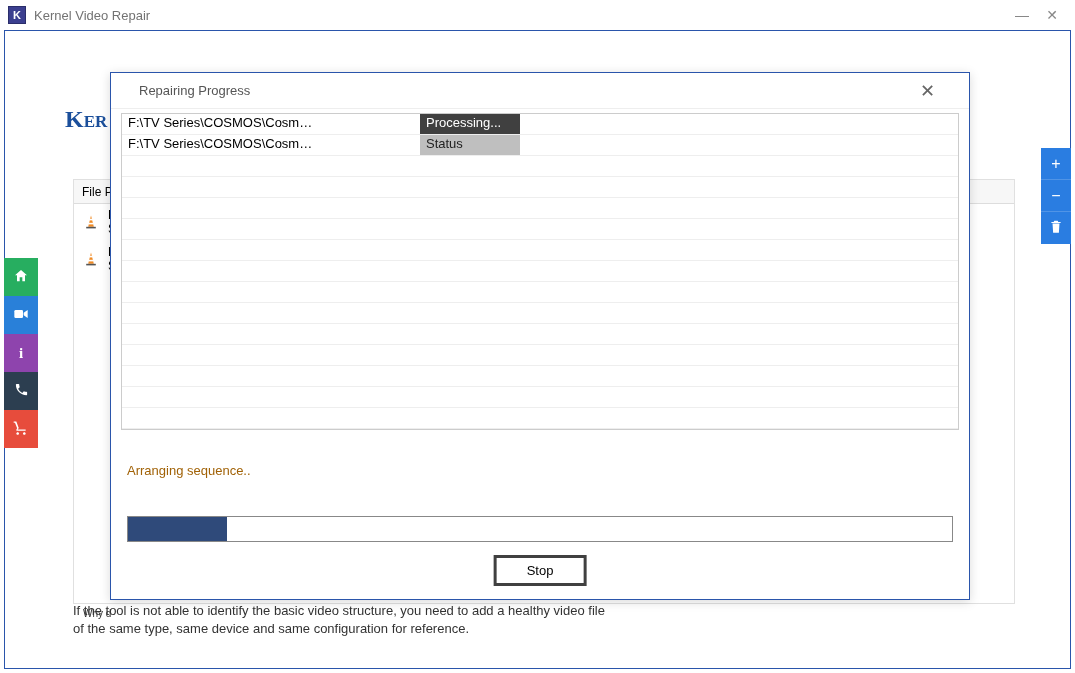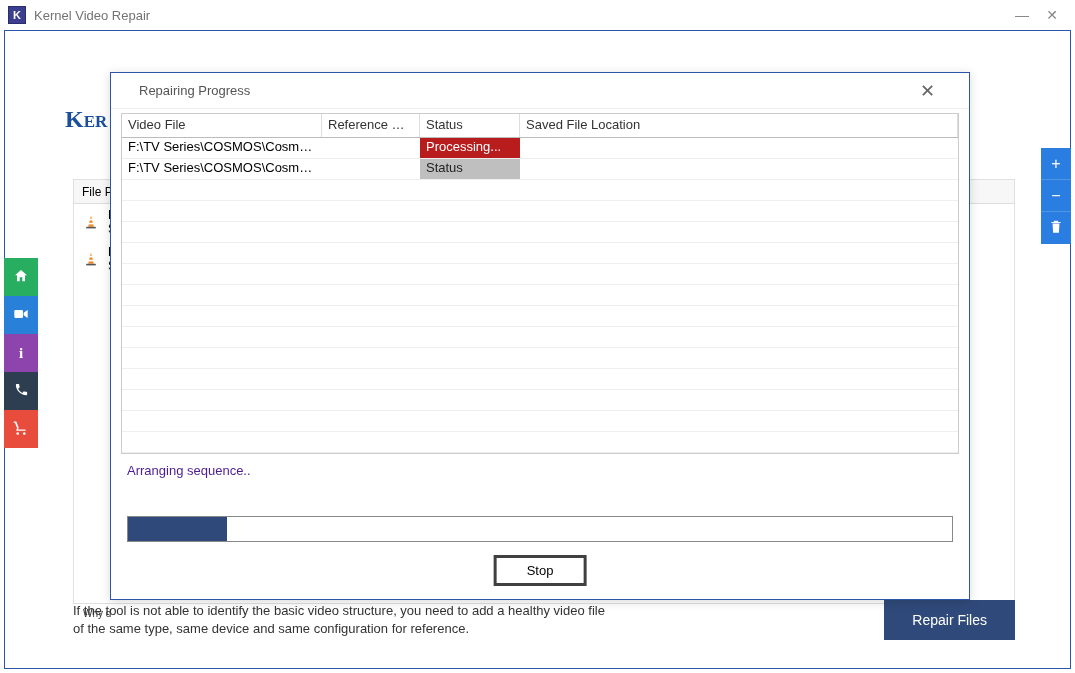--- a/index.html
+++ b/index.html
@@ -47,25 +47,25 @@
     .modal-grid { margin: 4px 10px 0 10px; border: 1px solid #ccc; }
     .grid-head { display: flex; height: 24px; background: #fff; border-bottom: 1px solid #bbb; font-size: 13px; color: #333; }
     .gh { padding: 3px 6px; border-right: 1px solid #ddd; overflow: hidden; white-space: nowrap; text-overflow: ellipsis; }
     .col-vf { width: 200px; }
     .col-rv { width: 98px; }
     .col-st { width: 100px; }
     .col-loc { flex: 1; }
     .grid-body { }
     .grow { display: flex; height: 21px; font-size: 13px; border-bottom: 1px solid #eee; }
     .gc { padding: 1px 6px; overflow: hidden; white-space: nowrap; text-overflow: ellipsis; }
-    .st-processing { background: #b91c1c; color: #fff; }
+    .st-processing { background: #404040; color: #fff; }
     .st-pending { background: #bfbfbf; color: #222; }
     .grow.empty { height: 21px; border-bottom: 1px solid #eee; }
 
-    .status-text { position: absolute; left: 16px; top: 390px; font-size: 13px; color: #4c1d95; }
+    .status-text { position: absolute; left: 16px; top: 390px; font-size: 13px; color: #a16207; }
 
     .progress-wrap { position: absolute; left: 16px; right: 16px; top: 443px; height: 26px; border: 1px solid #888; background: #fff; }
     .progress-fill { height: 100%; background: #2f4a7a; width: 12%; }
 
     .stop-btn { position: absolute; left: 50%; transform: translateX(-50%); top: 482px; background: #fff; border: 3px solid #404040; padding: 5px 30px; font-size: 13px; cursor: pointer; }
   </style>
 </head>
 <body>
 
 <div class="titlebar">
@@ -108,21 +108,20 @@
       <div class="file-row-text">
         <div>F:\</div>
         <div>Se</div>
       </div>
     </div>
   </div>
 
   <div class="hint-line1">Why d</div>
 
   <div class="hint-text">If the tool is not able to identify the basic video structure, you need to add a healthy video file of the same type, same device and same configuration for reference.</div>
-  <button class="repair-btn">Repair Files</button>
 
 </div>
 
 <div class="left-strip">
   <div class="strip-btn strip-green">
     <span>
       <svg width="16" height="16" viewBox="0 0 24 24" fill="#fff">
           <path d="M12 3l9 8h-3v9h-4v-6h-4v6H6v-9H3z"></path>
         </svg>
     </span>
@@ -169,26 +168,20 @@
     </span>
   </div>
 </div>
 
 <div class="modal">
   <div class="modal-header">
     <span>Repairing Progress</span>
     <span class="modal-close">✕</span>
   </div>
   <div class="modal-grid">
-    <div class="grid-head">
-      <div class="gh col-vf">Video File</div>
-      <div class="gh col-rv">Reference Vi...</div>
-      <div class="gh col-st">Status</div>
-      <div class="gh col-loc">Saved File Location</div>
-    </div>
     <div class="grid-body">
       <div class="grow">
         <div class="gc col-vf">F:\TV Series\COSMOS\Cosmos...</div>
         <div class="gc col-rv"></div>
         <div class="gc col-st st-processing">Processing...</div>
         <div class="gc col-loc"></div>
       </div>
       <div class="grow">
         <div class="gc col-vf">F:\TV Series\COSMOS\Cosmos...</div>
         <div class="gc col-rv"></div>

